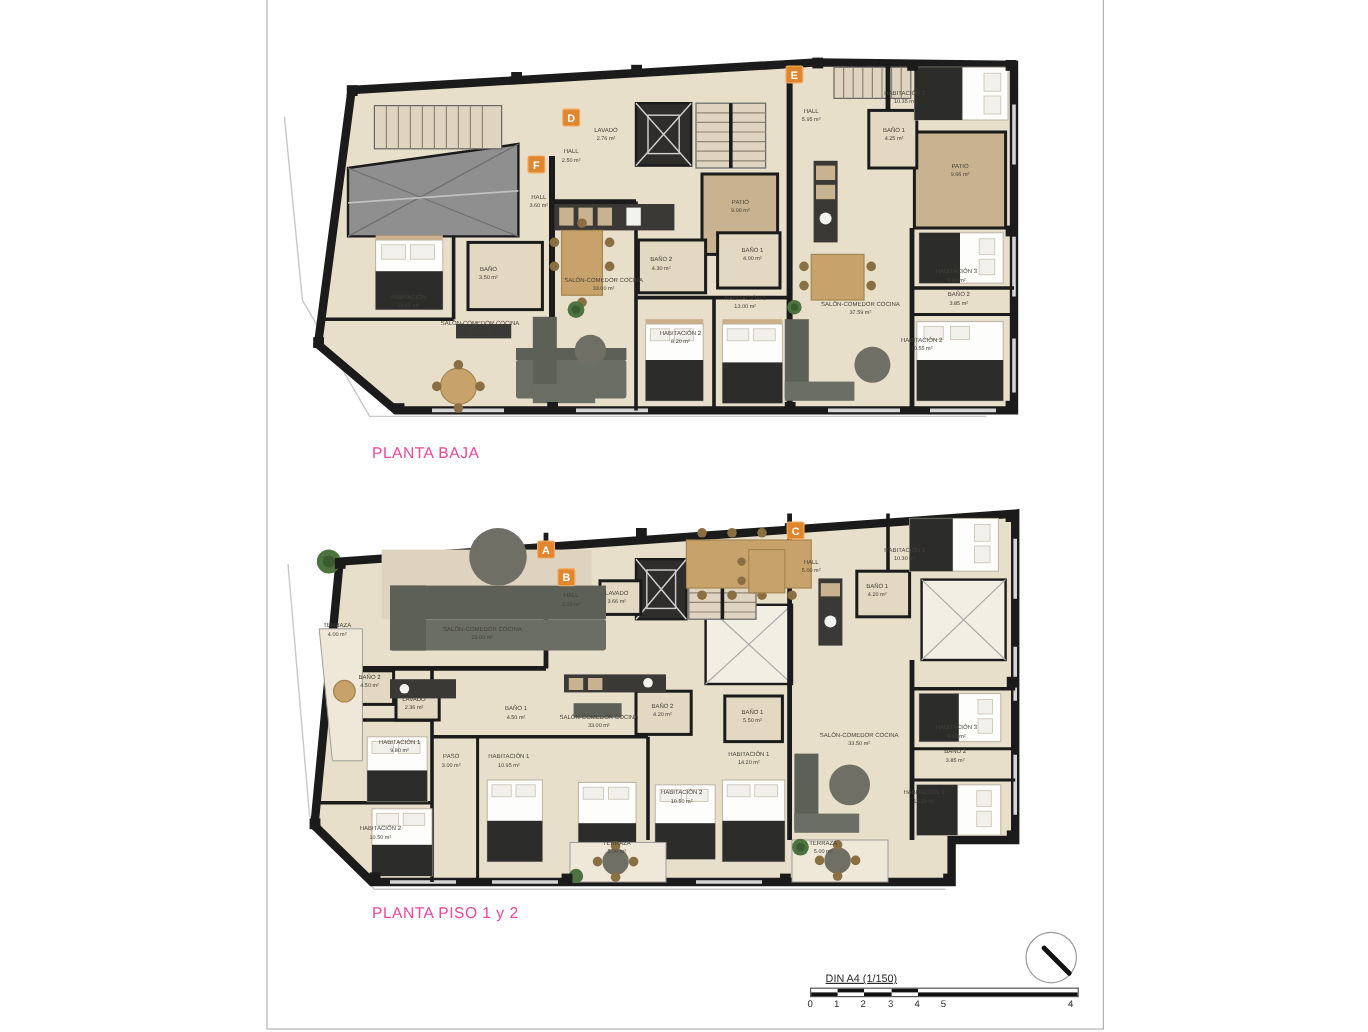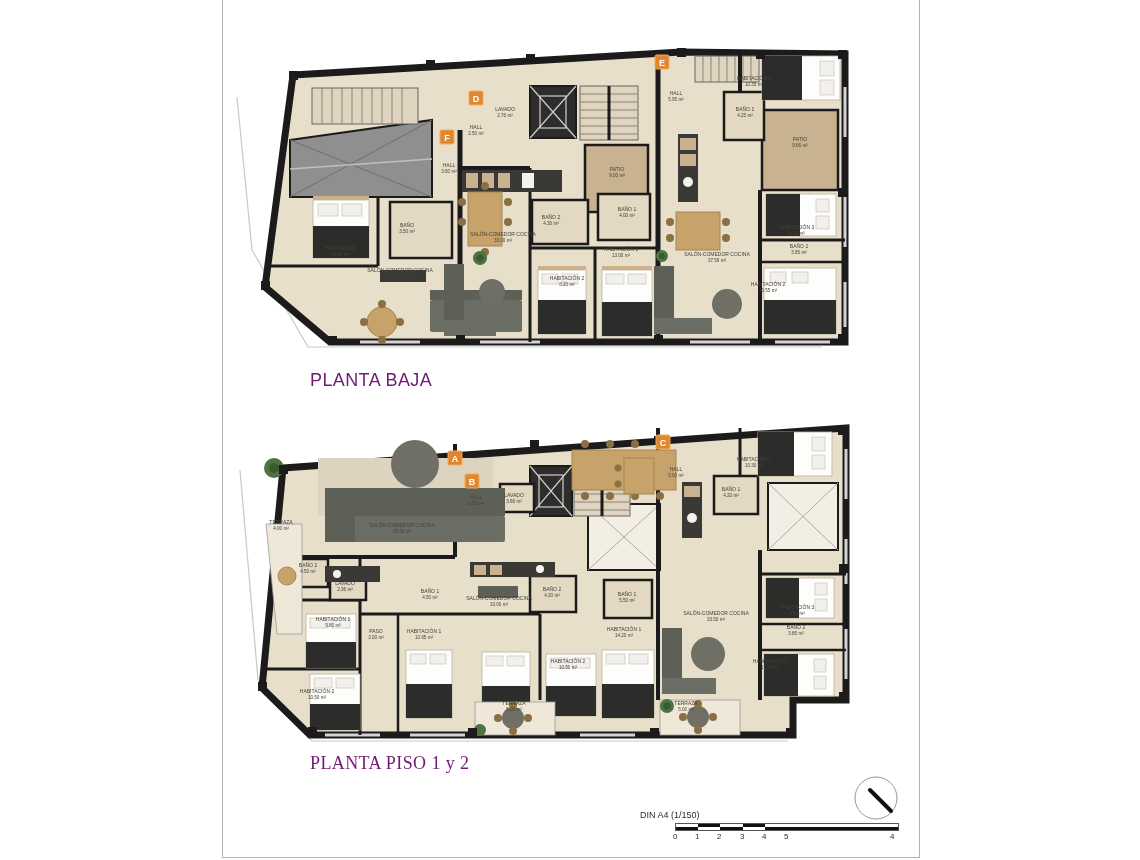--- a/index.html
+++ b/index.html
@@ -9,21 +9,21 @@
     font-family:"Liberation Sans", sans-serif;
   }
   .abs{position:absolute;}
   
   #sheet{
     left:222px;top:-6px;width:696px;height:862px;
     border:1px solid #b3b3b3;background:#ffffff;
   }
   
   .plan-title{
-    font-size:18px;color:#701a75;letter-spacing:0.4px;
+    font-size:13px;color:#ec4899;letter-spacing:0.4px;
   }
   
   .room-label{
     position:absolute;transform:translate(-50%,-50%);
     text-align:center;color:#45413a;line-height:1.3;
     white-space:nowrap;pointer-events:none;
   }
   .room-label .rn{font-size:5px;}
   .room-label .ra{font-size:4.6px;}
   .apt-badge{
@@ -61,21 +61,21 @@
   .sofa2{fill:#6b6e64;}
   .rug{fill:#6f6f66;}
   .ruglt{fill:#ded3bf;}
   .tbl{fill:#c7a36b;stroke:#a5854f;stroke-width:1;}
   .chair{fill:#8a6f42;}
   .plant{fill:#4d7340;}
   .plant2{fill:#3a5a30;}
   .col{fill:#1b1b1b;}
   .terr{fill:#efe8d8;stroke:#9a9a9a;stroke-width:0.8;}
   
-  #scale-label{left:640px;top:810px;font-size:9px;color:#2b2b2b;}
+  #scale-label{left:688px;top:810px;font-size:9px;color:#2b2b2b;text-decoration:underline;}
   #scale-bar{left:676px;top:824px;width:222px;height:6px;outline:1px solid #555;background:#ffffff;}
   #scale-bar .seg{position:absolute;background:#111111;}
   .tick{position:absolute;font-size:8px;color:#2b2b2b;top:832px;}
 </style>
 </head>
 <body>
 
 <div id="sheet" class="abs"></div>
 
 <svg class="abs" style="left:230px;top:42px;" width="624" height="314" viewBox="0 0 624 314">
@@ -615,21 +615,21 @@
     <div class="room-label" style="left: 770px; top: 664px;">
       <div class="rn">HABITACIÓN 2</div>
       <div class="ra">11.20 m²</div>
     </div>
     <div class="apt-badge" style="left: 455px; top: 458px;">A</div>
     <div class="apt-badge" style="left: 472px; top: 481px;">B</div>
     <div class="apt-badge" style="left: 663px; top: 442px;">C</div>
   </div>
 
 <div class="abs plan-title" style="left:310px;top:370px;">PLANTA BAJA</div>
-<div class="abs plan-title" style="left:310px;top:753px;font-family:Liberation Serif, serif;">PLANTA PISO 1 y 2</div>
+<div class="abs plan-title" style="left:310px;top:753px;">PLANTA PISO 1 y 2</div>
 
 <div id="scale-label" class="abs">DIN A4 (1/150)</div>
 <div id="scale-bar" class="abs">
   <div class="seg" style="left:22px;top:0;width:22px;height:3px;"></div>
   <div class="seg" style="left:67px;top:0;width:22px;height:3px;"></div>
   <div class="seg" style="left:0;top:3px;width:22px;height:3px;"></div>
   <div class="seg" style="left:44px;top:3px;width:23px;height:3px;"></div>
   <div class="seg" style="left:89px;top:3px;width:133px;height:3px;"></div>
 </div>
 <span class="tick" style="left:673px;">0</span>

